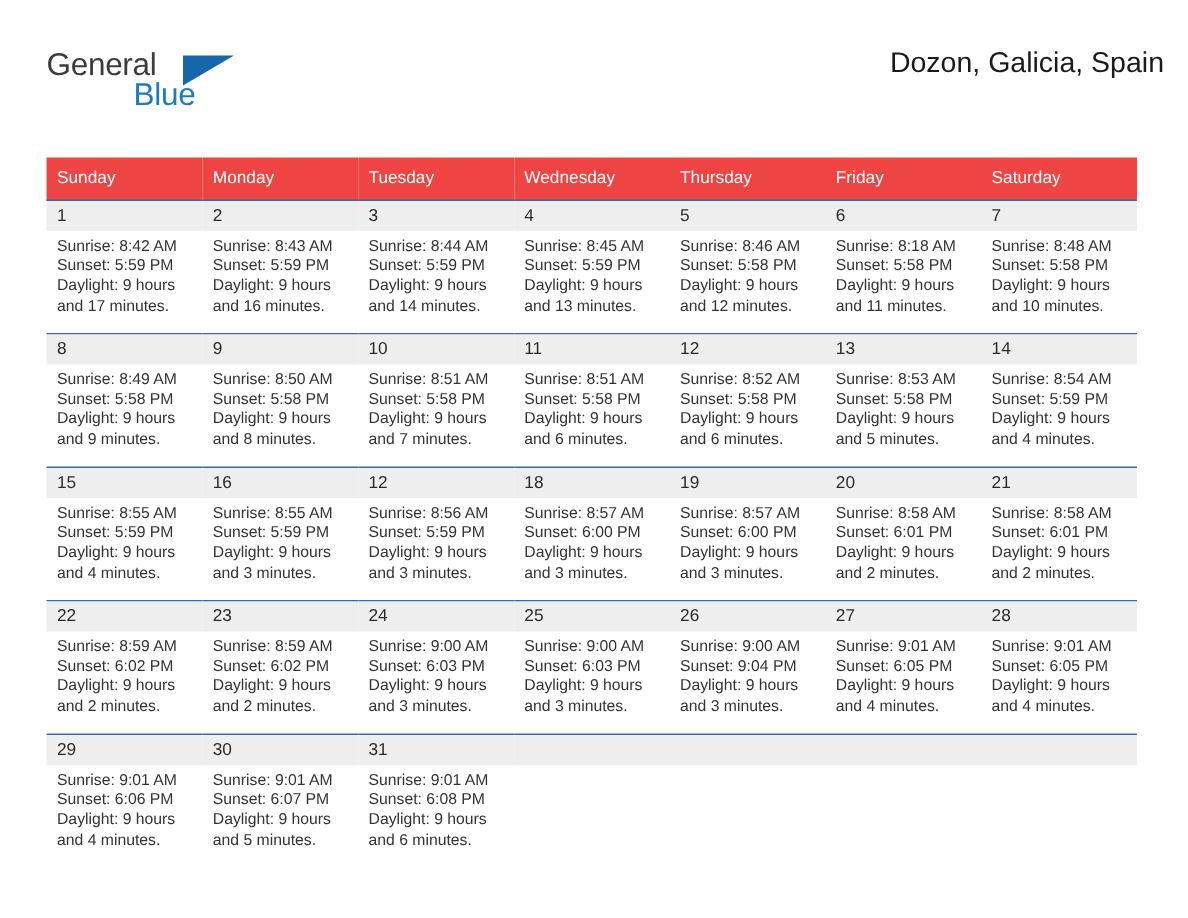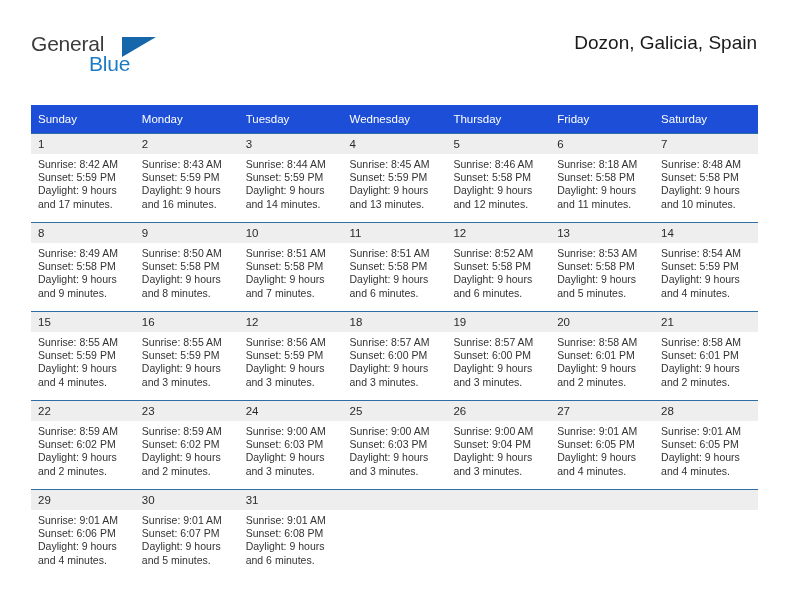--- a/index.html
+++ b/index.html
@@ -19,21 +19,21 @@
     width: 792px;
     height: 612px;
     box-sizing: border-box;
   }
 
   
   .top-bar {
     position: absolute;
     left: 31px;
     top: 28px;
-    right: 35px;
+    right: 16px;
     height: 70px;
   }
   .logo {
     position: absolute;
     left: 0;
     top: 4px;
     width: 130px;
     height: 50px;
   }
   .logo-general {
@@ -91,21 +91,21 @@
   
   .calendar {
     position: absolute;
     left: 31px;
     top: 105px;
     width: 727px;
     border-collapse: collapse;
     table-layout: fixed;
   }
   .calendar th {
-    background: #1d4ed8;
+    background: #ef4444;
     color: #ffffff;
     font-size: 11.5px;
     font-weight: normal;
     text-align: left;
     padding: 5px 0 5px 7px;
     height: 18px;
     font-family: "Liberation Sans", sans-serif;
     border: none;
   }
   .calendar td {

